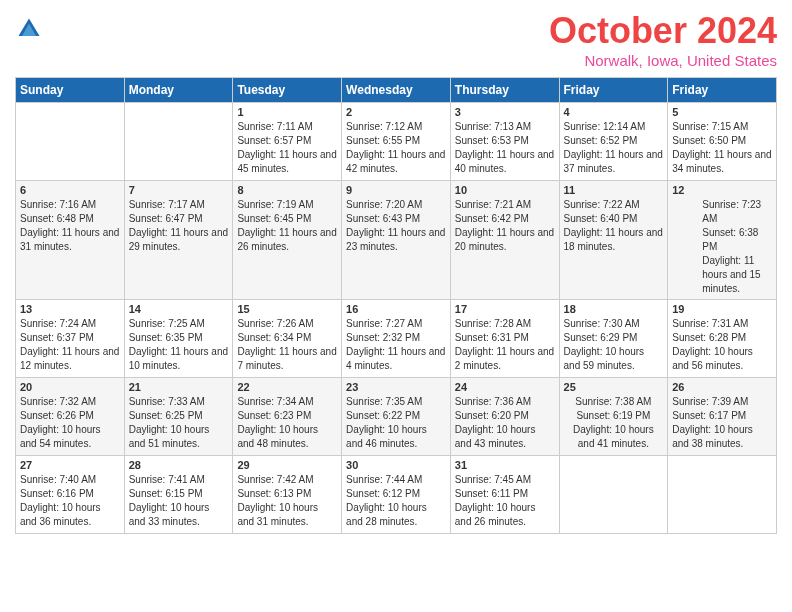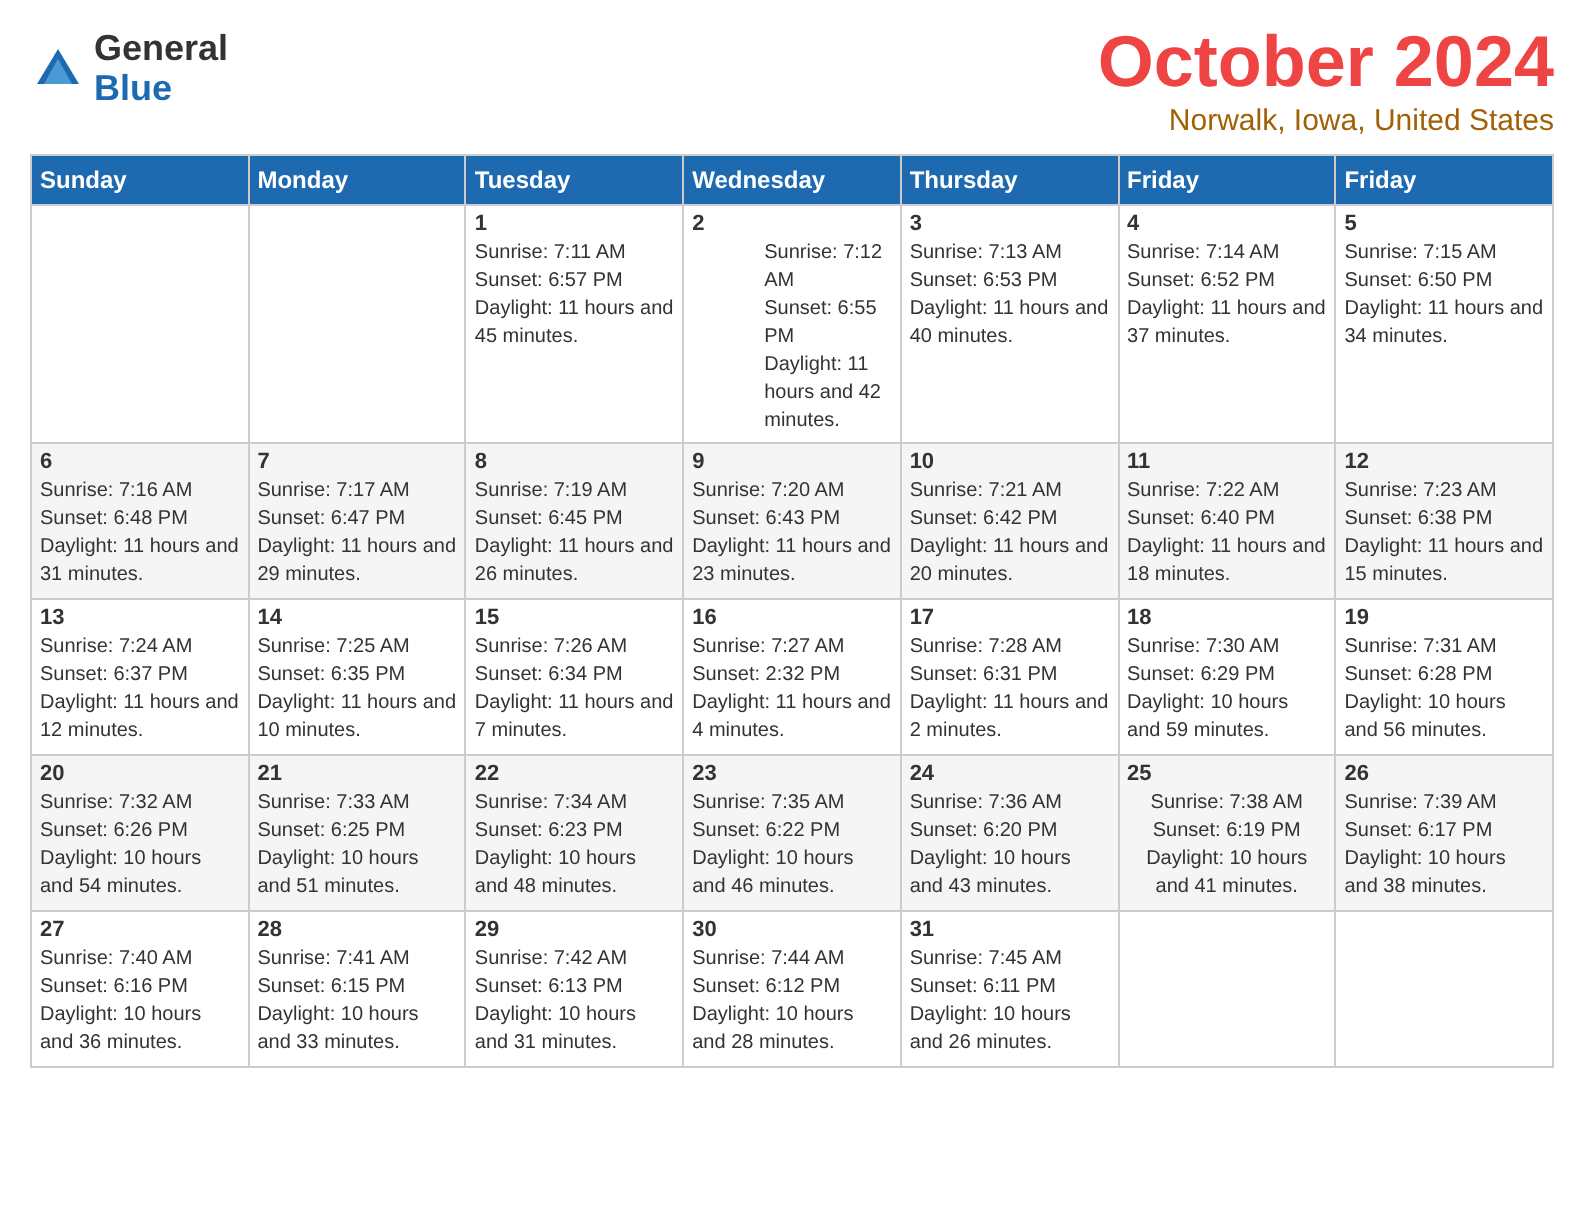--- a/index.html
+++ b/index.html
@@ -48,21 +48,21 @@
     .title-area {
       text-align: right;
     }
     .month-title {
       font-size: 36px;
       font-weight: bold;
       color: #ef4444;
     }
     .location {
       font-size: 15px;
-      color: #a16207;
+      color: #ec4899;
     }
     table {
       width: 100%;
       border-collapse: collapse;
       table-layout: fixed;
     }
     thead tr th {
       background-color: #1e6ab0;
       color: #fff;
       font-size: 12px;
@@ -101,24 +101,20 @@
 </head>
 <body>
 
 <div class="container">
   <div class="header-area">
     <div class="logo">
       <svg class="logo-icon" viewBox="0 0 40 40">
         <polygon points="20,5 35,30 5,30" fill="#1e6ab0"></polygon>
         <polygon points="20,12 30,30 10,30" fill="#4a9ad4"></polygon>
       </svg>
-      <div class="logo-text">
-        <span class="logo-general">General</span>
-        <span class="logo-blue">Blue</span>
-      </div>
     </div>
     <div class="title-area">
       <div class="month-title">October 2024</div>
       <div class="location">Norwalk, Iowa, United States</div>
     </div>
   </div>
 
   <table>
     <thead>
       <tr>
@@ -136,33 +132,33 @@
           <td class="empty-cell"></td>
           <td class="empty-cell"></td>
           <td>
             <span class="day-num">1</span>
             <div class="day-detail" style="white-space: pre-line;">Sunrise: 7:11 AM
 Sunset: 6:57 PM
 Daylight: 11 hours and 45 minutes.</div>
           </td>
           <td>
             <span class="day-num">2</span>
-            <div class="day-detail" style="white-space: pre-line; margin-left: 36px;">Sunrise: 7:12 AM
+            <div class="day-detail" style="white-space: pre-line;">Sunrise: 7:12 AM
 Sunset: 6:55 PM
 Daylight: 11 hours and 42 minutes.</div>
           </td>
           <td>
             <span class="day-num">3</span>
             <div class="day-detail" style="white-space: pre-line;">Sunrise: 7:13 AM
 Sunset: 6:53 PM
 Daylight: 11 hours and 40 minutes.</div>
           </td>
           <td>
             <span class="day-num">4</span>
-            <div class="day-detail" style="white-space: pre-line;">Sunrise: 7:14 AM
+            <div class="day-detail" style="white-space: pre-line;">Sunrise: 12:14 AM
 Sunset: 6:52 PM
 Daylight: 11 hours and 37 minutes.</div>
           </td>
           <td>
             <span class="day-num">5</span>
             <div class="day-detail" style="white-space: pre-line;">Sunrise: 7:15 AM
 Sunset: 6:50 PM
 Daylight: 11 hours and 34 minutes.</div>
           </td>
         </tr>
@@ -198,21 +194,21 @@
 Daylight: 11 hours and 20 minutes.</div>
           </td>
           <td>
             <span class="day-num">11</span>
             <div class="day-detail" style="white-space: pre-line;">Sunrise: 7:22 AM
 Sunset: 6:40 PM
 Daylight: 11 hours and 18 minutes.</div>
           </td>
           <td>
             <span class="day-num">12</span>
-            <div class="day-detail" style="white-space: pre-line;">Sunrise: 7:23 AM
+            <div class="day-detail" style="white-space: pre-line; margin-left: 30px;">Sunrise: 7:23 AM
 Sunset: 6:38 PM
 Daylight: 11 hours and 15 minutes.</div>
           </td>
         </tr>
         <tr>
           <td>
             <span class="day-num">13</span>
             <div class="day-detail" style="white-space: pre-line;">Sunrise: 7:24 AM
 Sunset: 6:37 PM
 Daylight: 11 hours and 12 minutes.</div>

